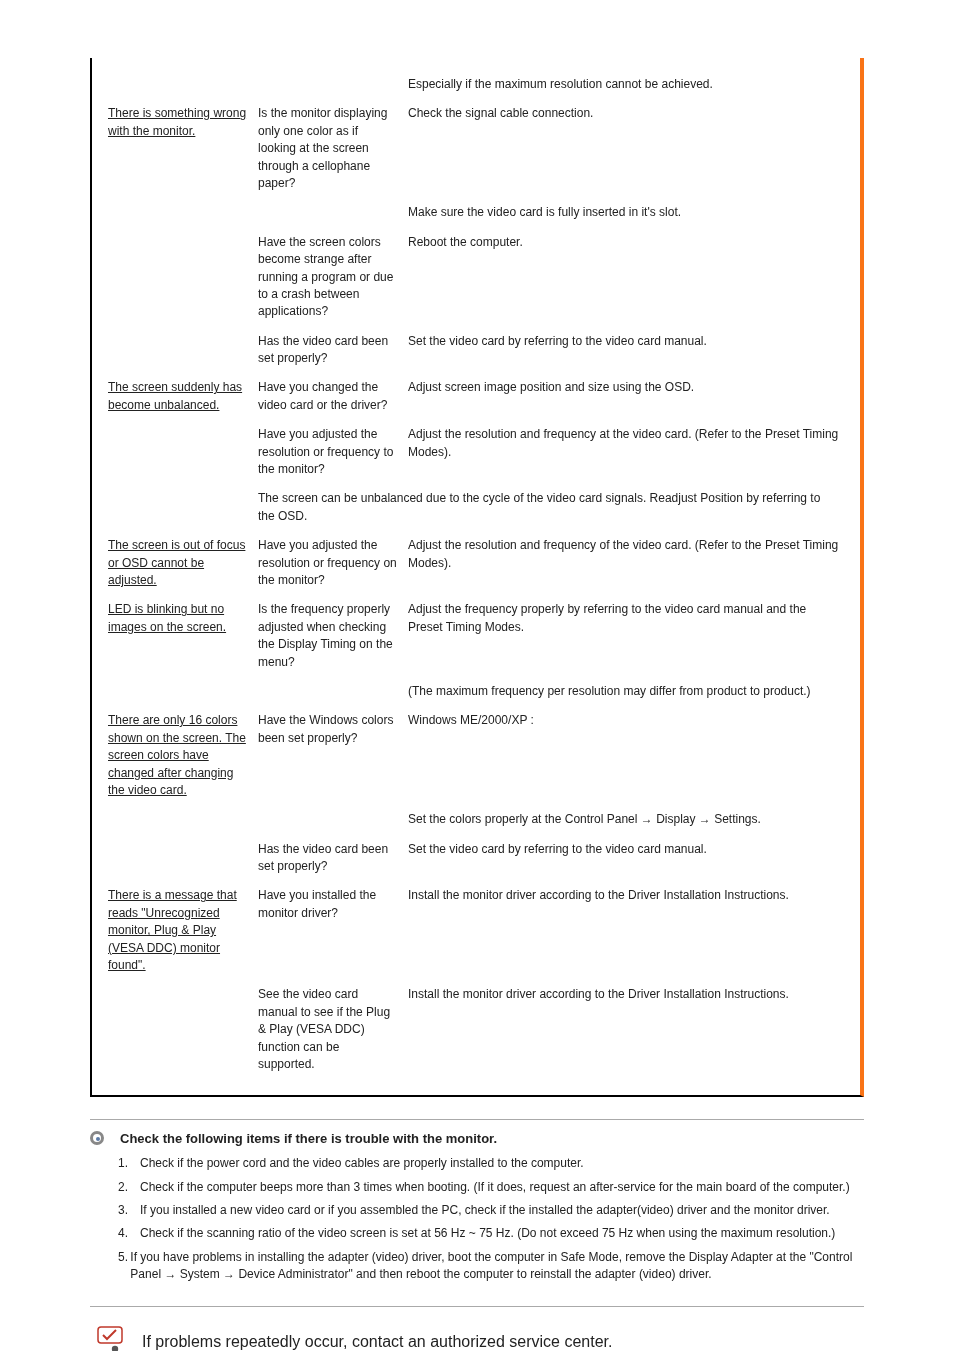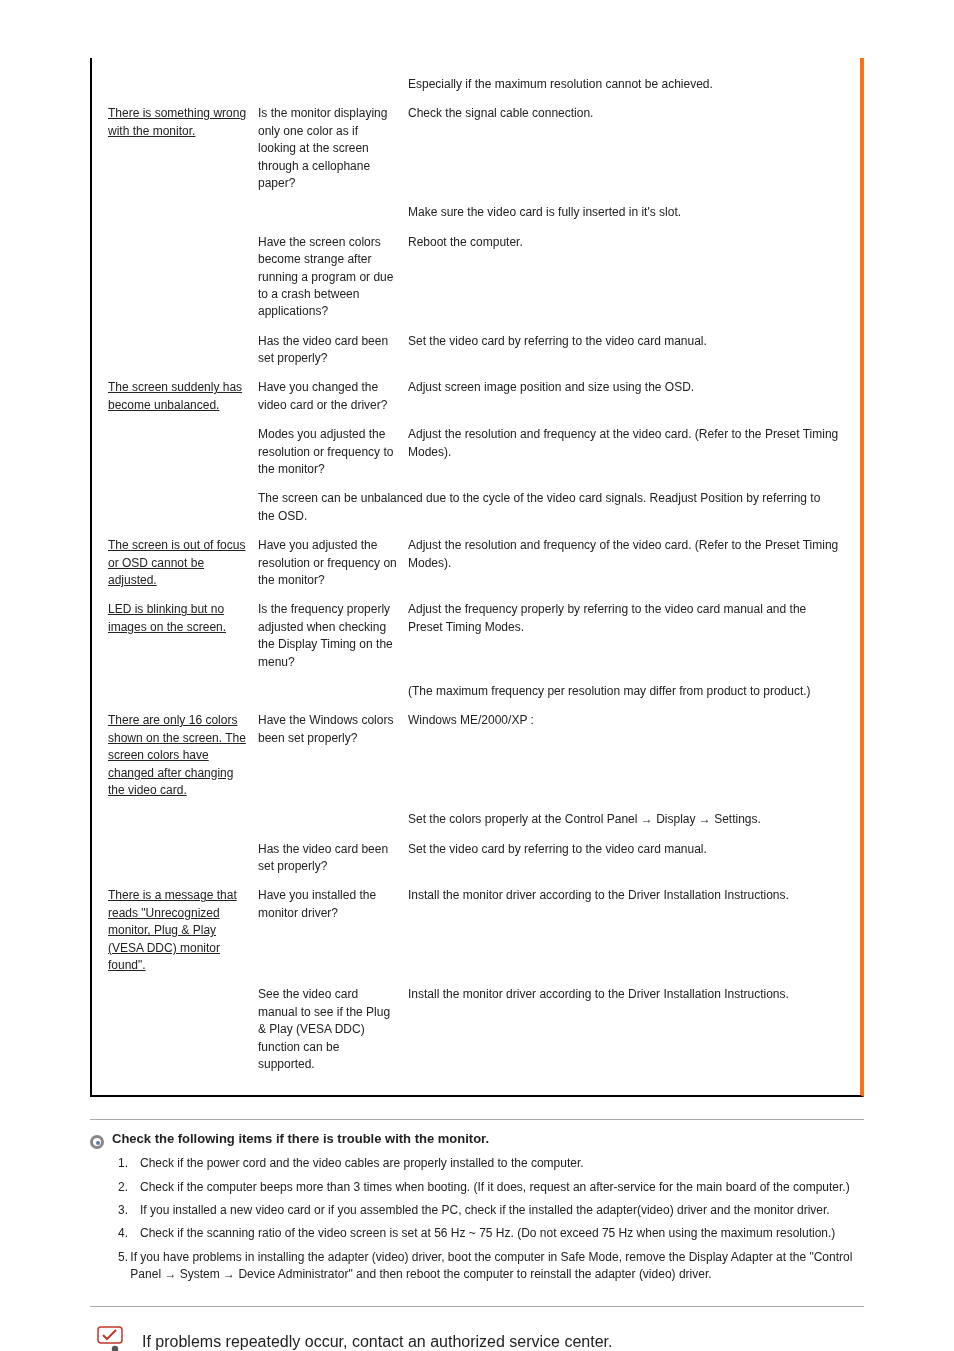--- a/index.html
+++ b/index.html
@@ -39,22 +39,22 @@
   .cell-text {
     flex: 1;
   }
   .hr {
     height: 1px;
     background: #aaa;
     margin: 22px 0 10px 0;
   }
   .bullet-line {
     display: flex;
-    align-items: flex-end;
-    gap: 8px;
+    align-items: flex-start;
+    gap: 16px;
     margin: 10px 0 6px 0;
   }
   .bullet-circle {
     width: 14px; height: 14px;
     border: 3px solid #888;
     border-radius: 50%;
     position: relative;
     margin-top: 1px;
     flex-shrink: 0;
   }
@@ -122,21 +122,21 @@
         <div class="cell-text">Set the video card by referring to the video card manual.</div>
       </div>
 
     <div class="row">
       <div class="cell-label">The screen suddenly has become unbalanced.</div>
       <div class="cell-sub">Have you changed the video card or the driver?</div>
       <div class="cell-text">Adjust screen image position and size using the OSD.</div>
     </div>
     <div class="row">
         <div class="cell-label"></div>
-        <div class="cell-sub">Modes you adjusted the resolution or frequency to the monitor?</div>
+        <div class="cell-sub">Have you adjusted the resolution or frequency to the monitor?</div>
         <div class="cell-text">Adjust the resolution and frequency at the video card. (Refer to the Preset Timing Modes).</div>
       </div>
     <div class="row">
         <div class="cell-label"></div>
         <div class="cell-sub" colspan="2" style="flex:1;width:auto">The screen can be unbalanced due to the cycle of the video card signals. Readjust Position by referring to the OSD.</div>
       </div>
 
     <div class="row">
       <div class="cell-label">The screen is out of focus or OSD cannot be adjusted.</div>
       <div class="cell-sub">Have you adjusted the resolution or frequency on the monitor?</div>

